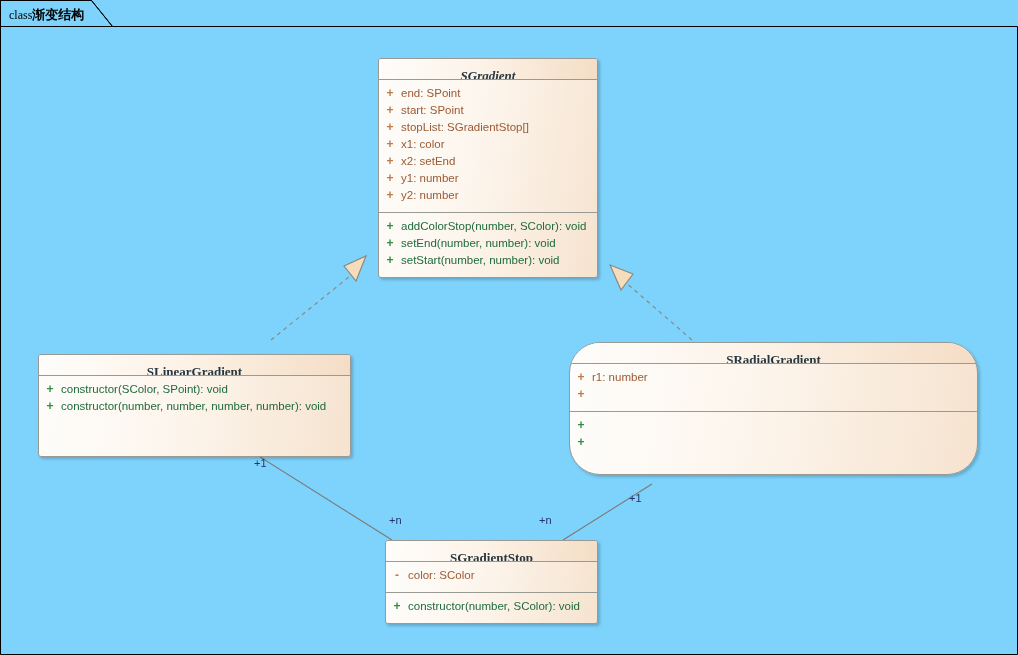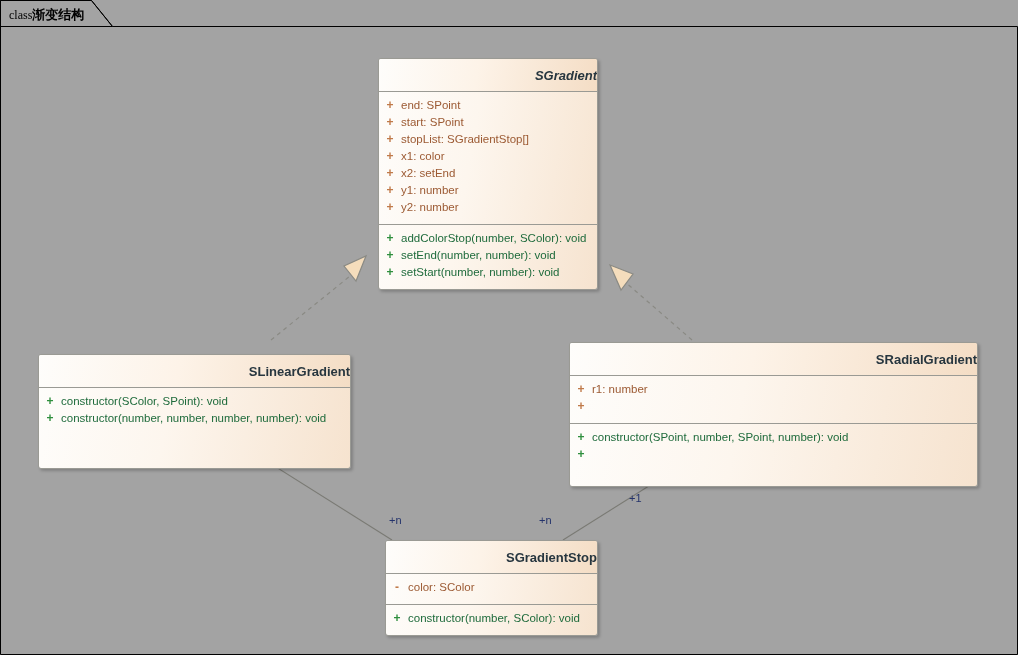--- a/index.html
+++ b/index.html
@@ -10,21 +10,21 @@
   }
   body {
     font-family: "Liberation Sans", "DejaVu Sans", sans-serif;
   }
 
   #diagram-frame {
     position: relative;
     width: 1018px;
     height: 655px;
     box-sizing: border-box;
-    background: #a3a3a3;
+    background: #7dd3fc;
     overflow: hidden;
   }
 
   
   #frame-svg {
     position: absolute;
     left: 0; top: 0;
     width: 1018px;
     height: 655px;
     pointer-events: none;
@@ -71,30 +71,31 @@
     box-sizing: border-box;
     border: 1px solid #9a9a94;
     border-radius: 3px;
     background: linear-gradient(100deg, #fefdfb 0%, #fdf6ee 42%, #f6e3cf 100%);
     box-shadow: 2px 2px 3px rgba(0,0,0,0.20);
     overflow: hidden;
   }
 
   .uml-header {
     box-sizing: border-box;
-    height: 33px;
+    height: 21px;
     line-height: 33px;
-    text-align: right;
+    text-align: center;
     font-size: 13px;
     font-weight: bold;
     color: #27363f;
     border-bottom: 1px solid #9a9a94;
     background: linear-gradient(100deg, #fefdfb 0%, #fdf3e8 45%, #f4ddc5 100%);
     white-space: nowrap;
     overflow: hidden;
+    font-family: Liberation Serif, serif;
   }
   .uml-header.abstract {
     font-style: italic;
   }
 
   .uml-compartment {
     box-sizing: border-box;
     padding: 6px 0 7px 0;
     border-bottom: 1px solid #9a9a94;
   }
@@ -235,37 +236,36 @@
         <span class="uml-vis">+</span>
         <span class="uml-text">constructor(SColor, SPoint): void</span>
       </div>
       <div class="uml-row">
         <span class="uml-vis">+</span>
         <span class="uml-text">constructor(number, number, number, number): void</span>
       </div>
     </div>
   </div>
 
-  <div class="uml-class" style="left:569px; top:342px; width:409px;">
+  <div class="uml-class" style="left:569px; top:342px; width:409px;border-radius:31px;">
     <div class="uml-header">SRadialGradient</div>
 
     <div class="uml-compartment attrs">
       <div class="uml-row">
         <span class="uml-vis">+</span>
         <span class="uml-text">r1: number</span>
       </div>
       <div class="uml-row">
         <span class="uml-vis">+</span>
       </div>
     </div>
 
     <div class="uml-compartment ops last" style="padding-bottom:22px;">
       <div class="uml-row">
         <span class="uml-vis">+</span>
-        <span class="uml-text">constructor(SPoint, number, SPoint, number): void</span>
       </div>
       <div class="uml-row">
         <span class="uml-vis">+</span>
       </div>
     </div>
   </div>
 
   <div class="uml-class" style="left:385px; top:540px; width:213px;">
     <div class="uml-header">SGradientStop</div>
 

